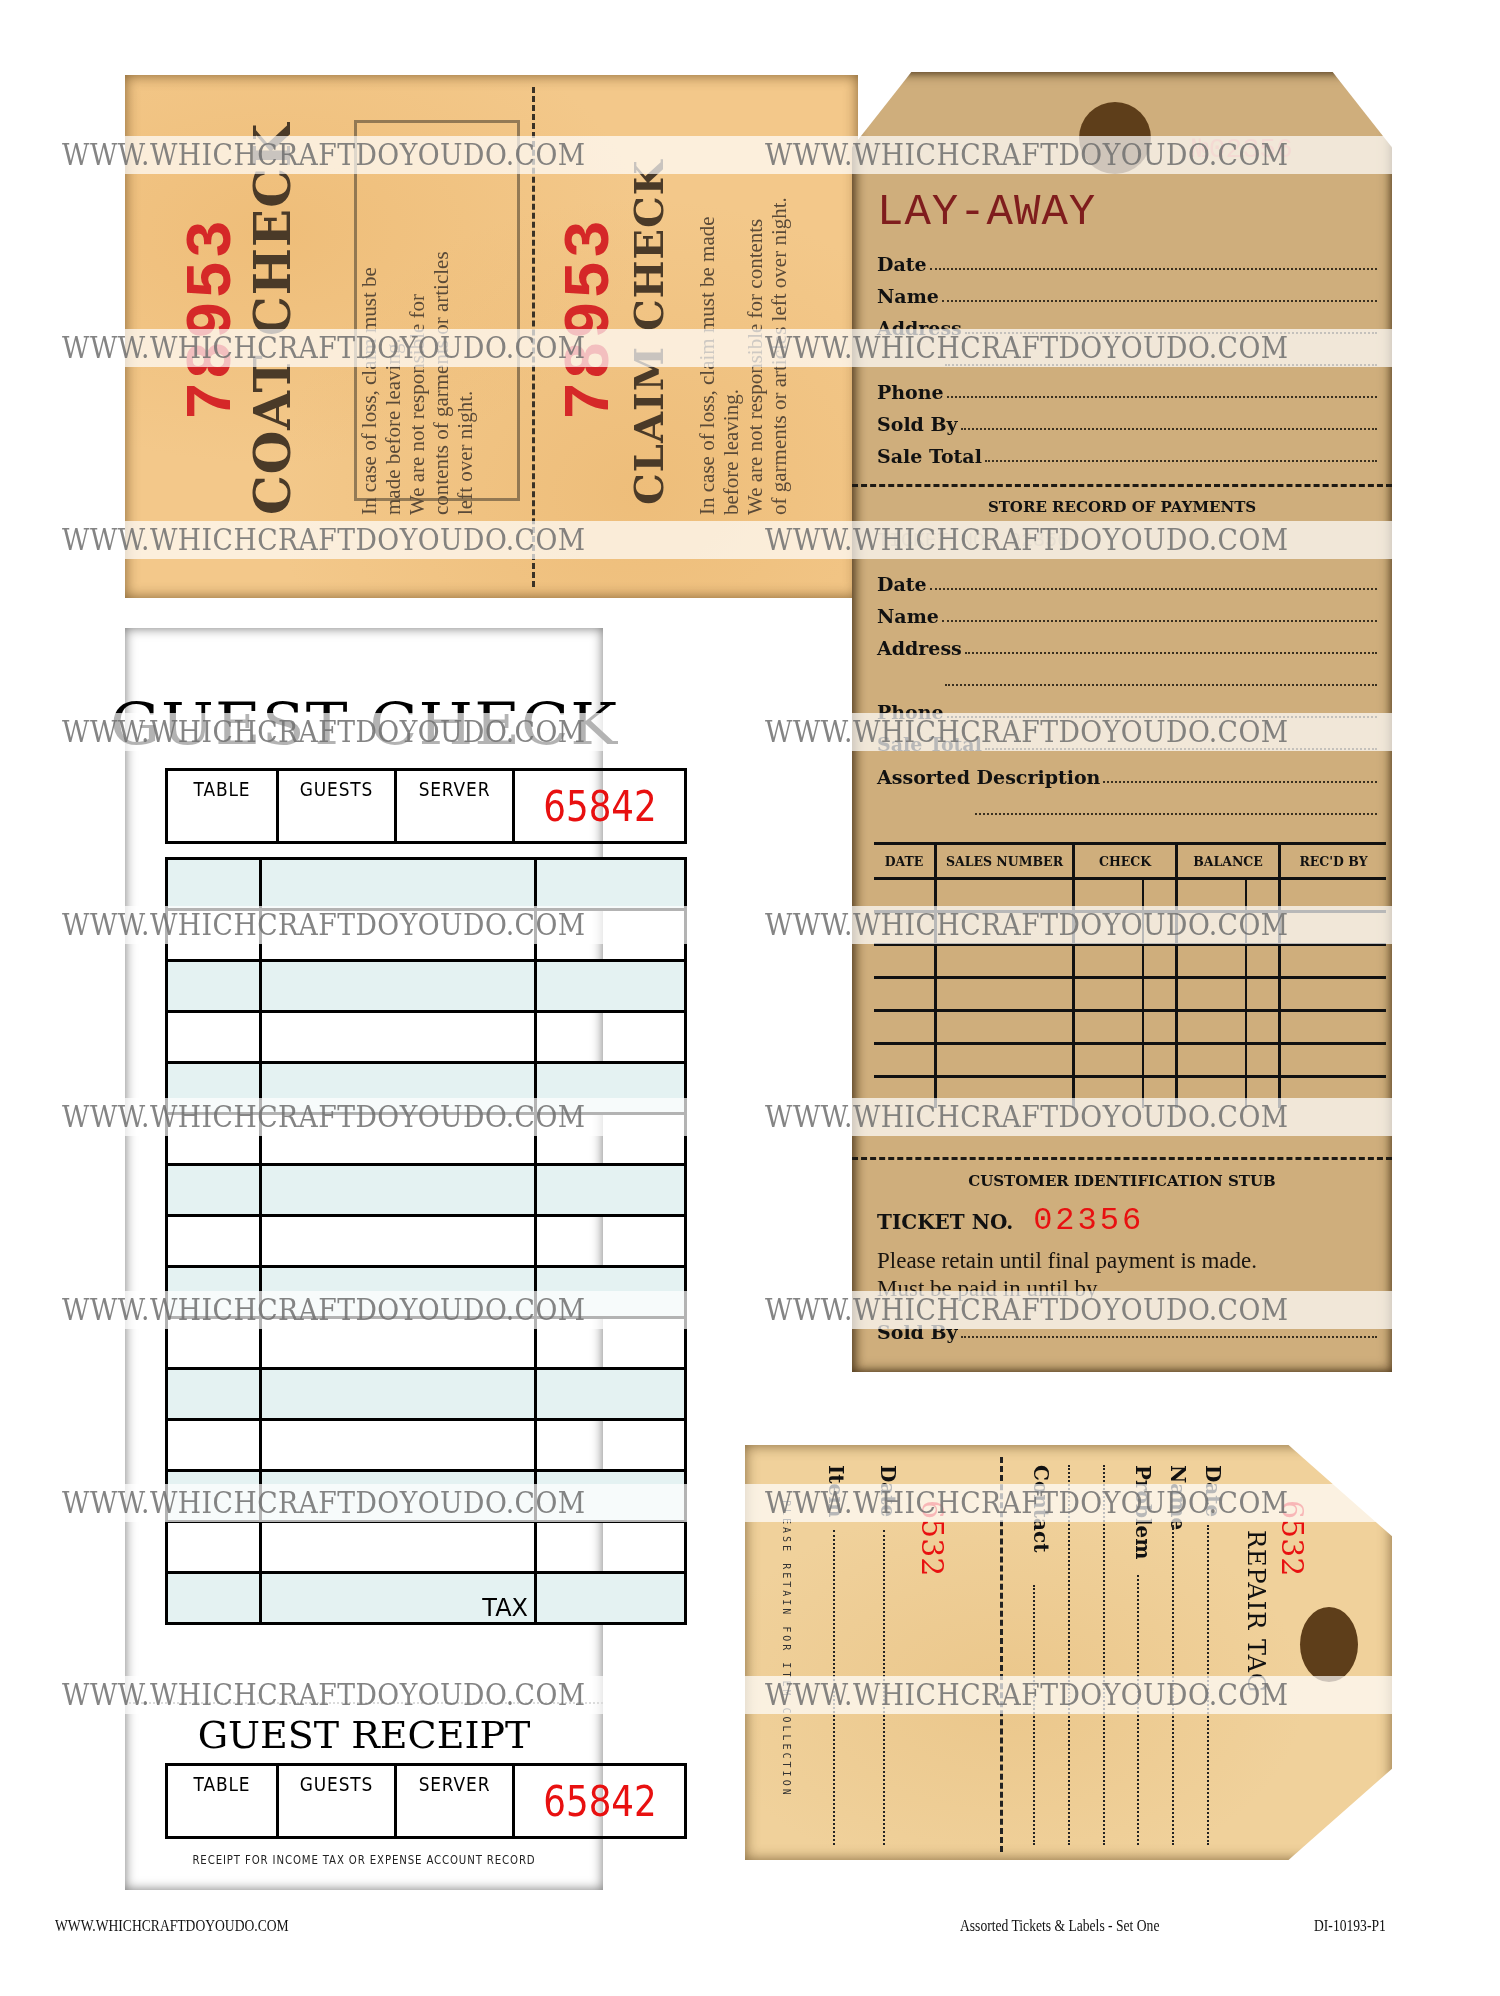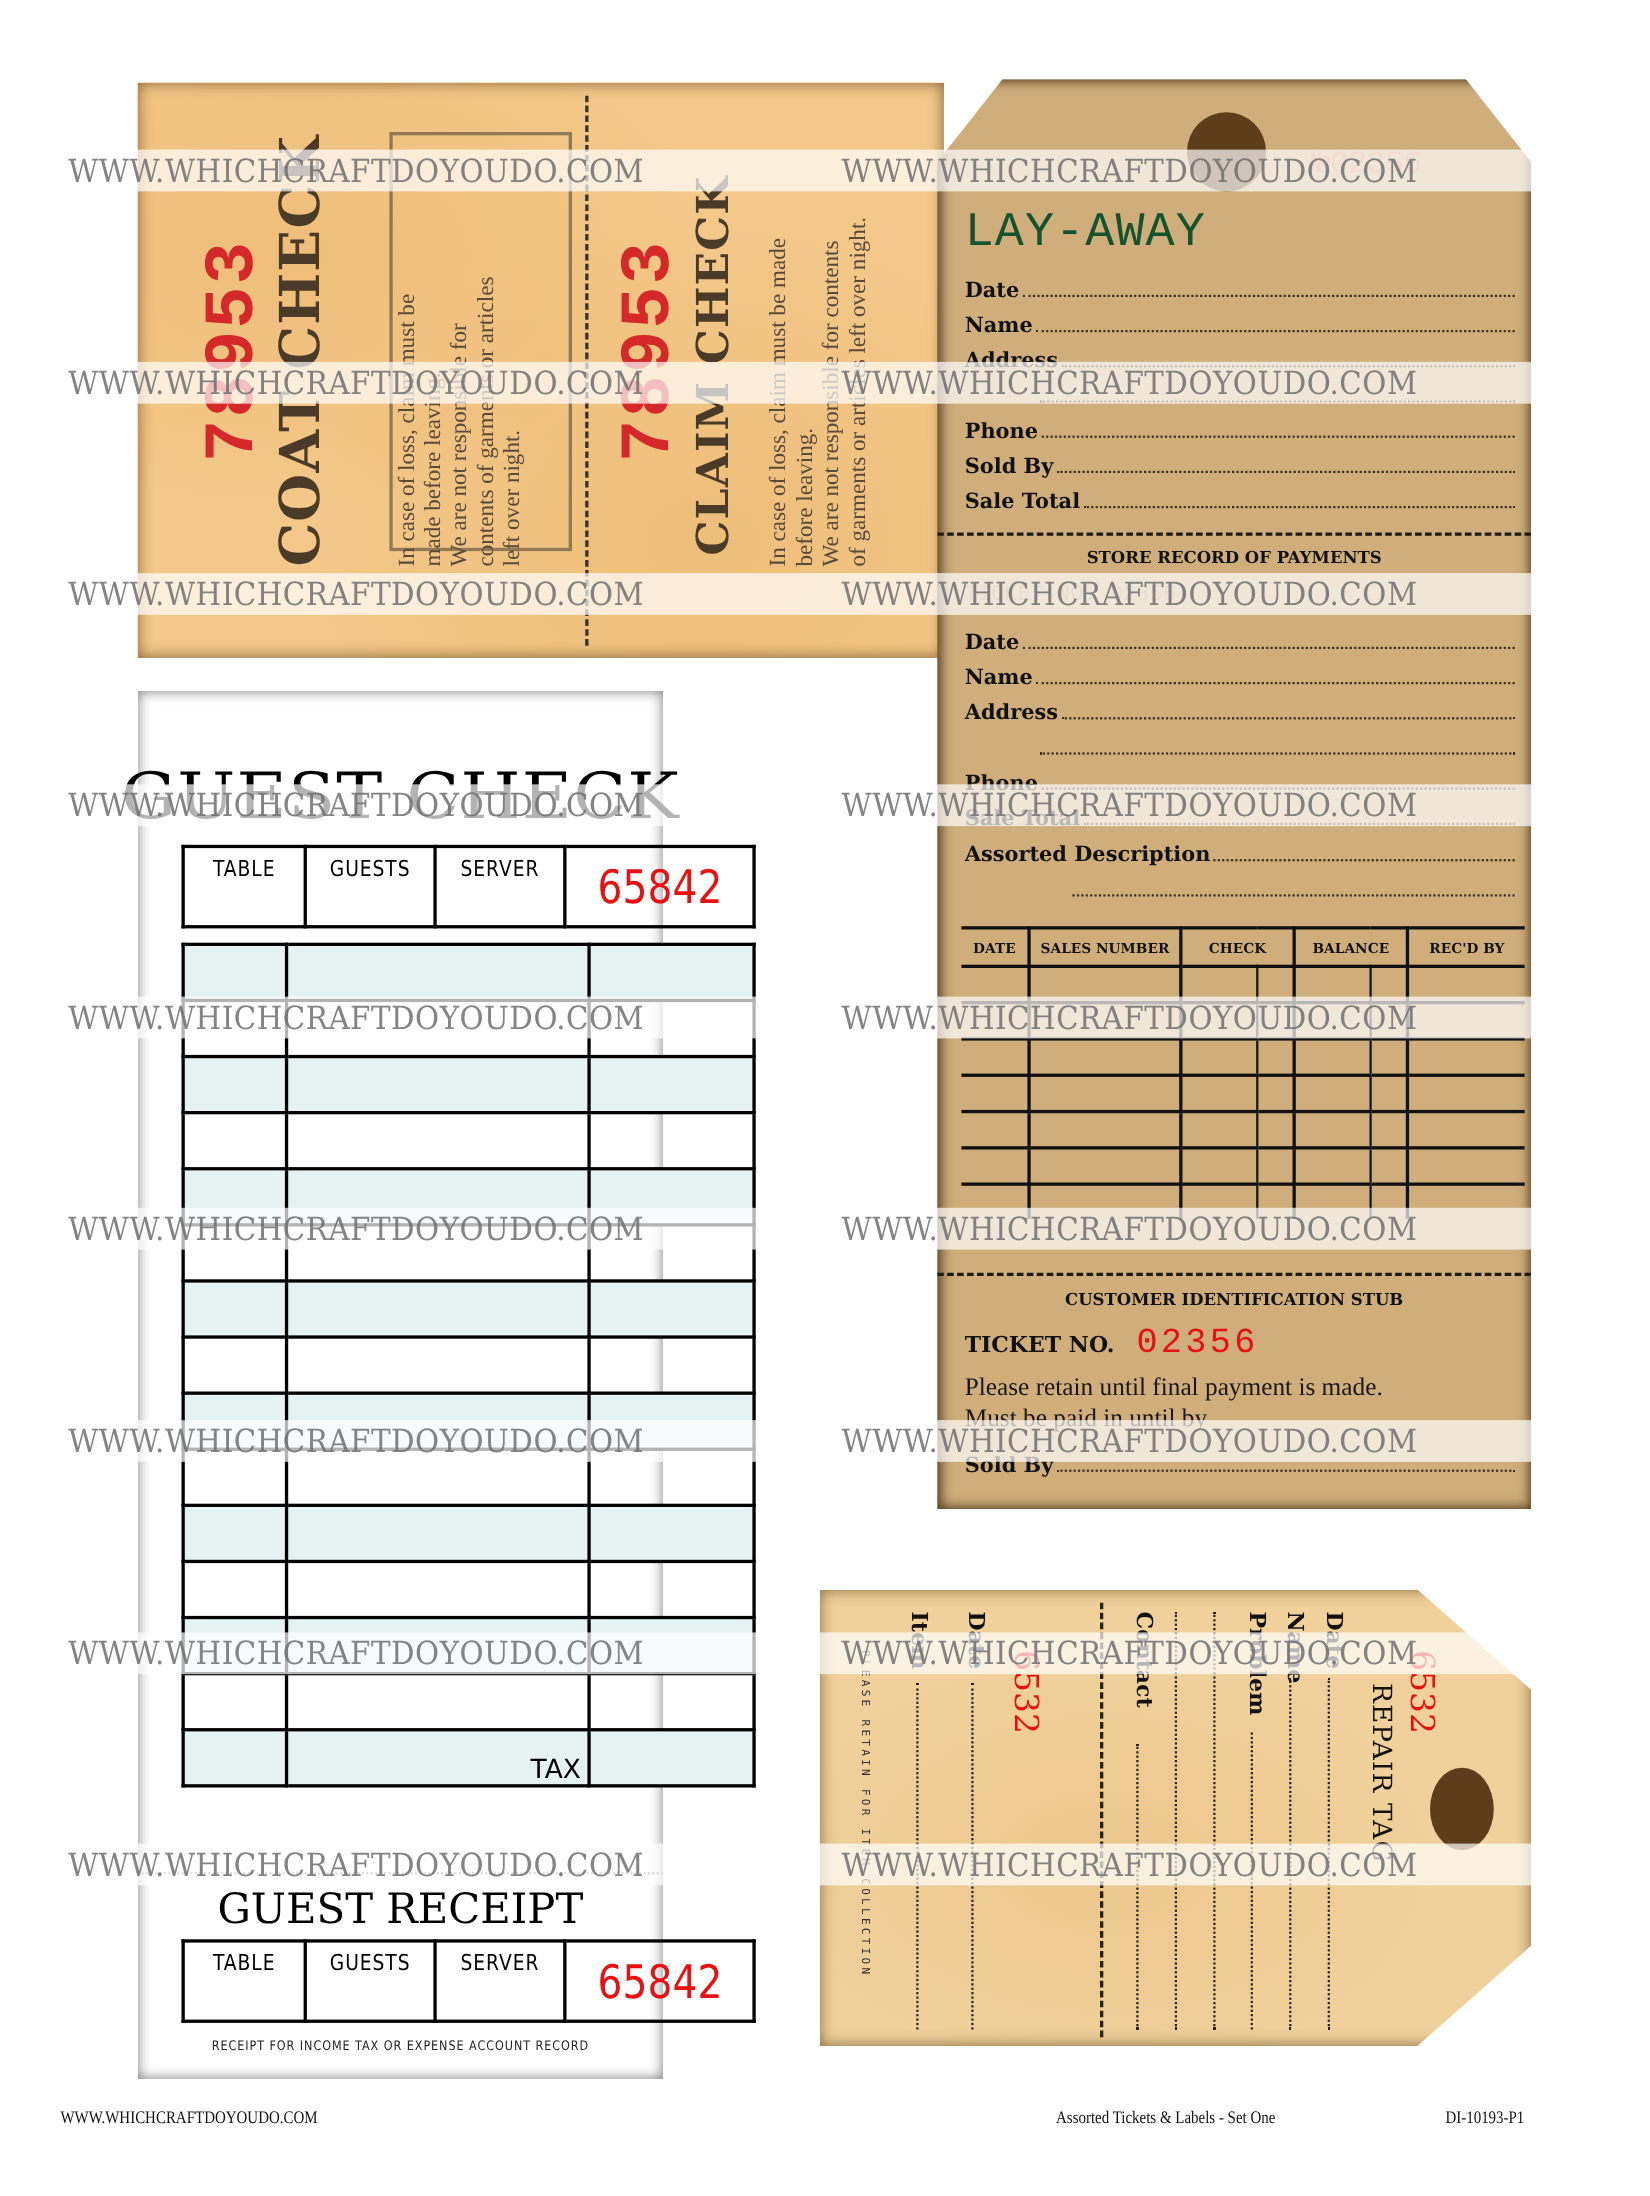--- a/index.html
+++ b/index.html
@@ -16,21 +16,21 @@
   .coat .num { font-family: "Liberation Mono", monospace; font-weight: bold; color: #d52828; font-size: 64px; letter-spacing: 2px; }
   .coat .title { font-family: "DejaVu Serif", serif; font-weight: bold; color: #4a3a28; font-size: 50px; letter-spacing: 1px; }
   .coat .body { font-family: "Liberation Serif", serif; color: #5a4a38; font-size: 21px; line-height: 24px; }
 
   
   .layaway { left: 852px; top: 72px; width: 540px; height: 1300px; background: #cfae7c;
     clip-path: polygon(11% 0, 89% 0, 100% 5.8%, 100% 100%, 0 100%, 0 5.8%);
     box-shadow: inset 0 0 14px rgba(60,40,15,0.6); }
   .layaway .inner { position: absolute; inset: 0; box-shadow: inset 4px 0 10px rgba(60,40,15,0.55), inset -2px 0 6px rgba(60,40,15,0.35); }
   .hole { position: absolute; border-radius: 50%; background: #5e3e1a; }
-  .lw-title { position: absolute; left: 25px; top: 115px; font-family: "Liberation Mono", monospace; font-size: 44px; color: #14532d; letter-spacing: 1px; }
+  .lw-title { position: absolute; left: 25px; top: 115px; font-family: "Liberation Mono", monospace; font-size: 44px; color: #7f1d1d; letter-spacing: 1px; }
   .field { position: absolute; left: 25px; right: 15px; height: 26px; display: flex; align-items: flex-end; }
   .field .lbl { font-family: "DejaVu Serif", serif; font-weight: bold; font-size: 19px; color: #111; white-space: nowrap; }
   .field .dots { flex: 1; border-bottom: 2px dotted #3a3020; margin: 0 0 5px 3px; }
   .dash-sep { position: absolute; left: 0; right: 0; border-top: 3px dashed #1e1a14; }
   .section-head { position: absolute; left: 0; right: 0; text-align: center; font-family: "DejaVu Serif", serif; font-weight: bold; font-size: 15px; color: #111; }
   .stamp-no { position: absolute; font-family: "Liberation Mono", monospace; color: rgba(230,80,90,0.45); font-size: 28px; }
   .pay-table { position: absolute; left: 22px; top: 770px; width: 512px; border-collapse: collapse; }
   .pay-table th { font-family: "DejaVu Serif", serif; font-weight: bold; font-size: 12.5px; color: #111; height: 32px; border-top: 3px solid #111; border-bottom: 3px solid #111; border-right: 3px solid #111; padding: 0; }
   .pay-table th:last-child { border-right: none; }
   .pay-table td { height: 30px; border-bottom: 3px solid #111; border-right: 3px solid #111; padding: 0; }

